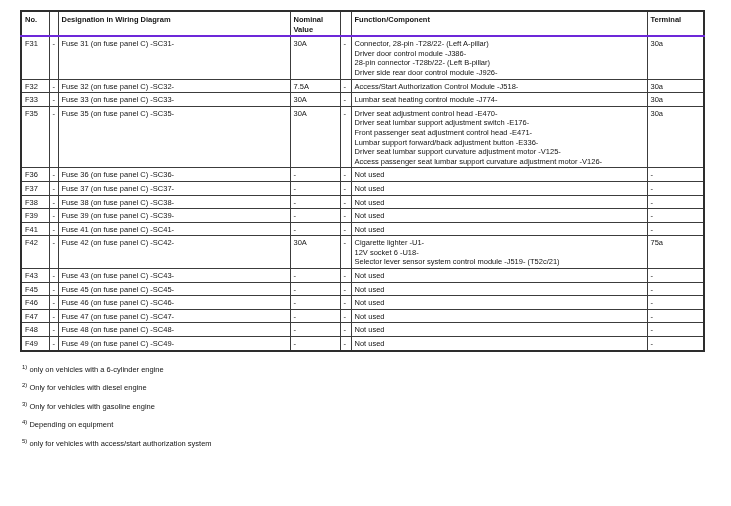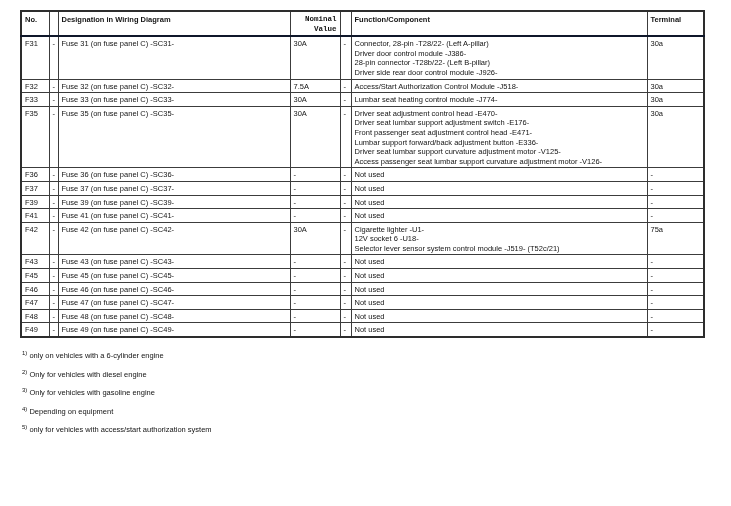--- a/index.html
+++ b/index.html
@@ -22,28 +22,28 @@
     vertical-align:top;
     text-align:left;
     padding:2px 3px 1px 3px;
     font-size:7.5px;
     line-height:9.6px;
     overflow:hidden;
     word-wrap:break-word;
   }
   .fuse thead th{
     font-weight:bold;
-    border-bottom:2px solid #0f172a;
+    border-bottom:2px solid #6d28d9;
     padding-top:3px;
   }
   .c-no{font-weight:normal;padding-left:2px;padding-right:1px;}
   .c-sep{text-align:center;padding-left:0;padding-right:0;}
   .c-nom{text-align:center;}
   .c-ter{text-align:center;}
-  th.h-nom{text-align:right;font-family:Liberation Mono, monospace;}
+  th.h-nom{text-align:left;}
 
   .fn{margin:13px 0 0 22px;}
   .fn-line{
     font-size:7.5px;
     line-height:9px;
     margin-bottom:9.5px;
     white-space:nowrap;
   }
   .fn-line sup{font-size:6px;line-height:0;}
 </style>
@@ -142,20 +142,31 @@
           <td class="c-sep">-</td>
           <td>Fuse 37 (on fuse panel C) -SC37-</td>
           <td class="c-nom">-</td>
           <td class="c-sep">-</td>
           <td>
             <div>Not used</div>
           </td>
           <td class="c-ter">-</td>
         </tr>
         <tr>
+          <td class="c-no">F38</td>
+          <td class="c-sep">-</td>
+          <td>Fuse 38 (on fuse panel C) -SC38-</td>
+          <td class="c-nom">-</td>
+          <td class="c-sep">-</td>
+          <td>
+            <div>Not used</div>
+          </td>
+          <td class="c-ter">-</td>
+        </tr>
+        <tr>
           <td class="c-no">F39</td>
           <td class="c-sep">-</td>
           <td>Fuse 39 (on fuse panel C) -SC39-</td>
           <td class="c-nom">-</td>
           <td class="c-sep">-</td>
           <td>
             <div>Not used</div>
           </td>
           <td class="c-ter">-</td>
         </tr>

